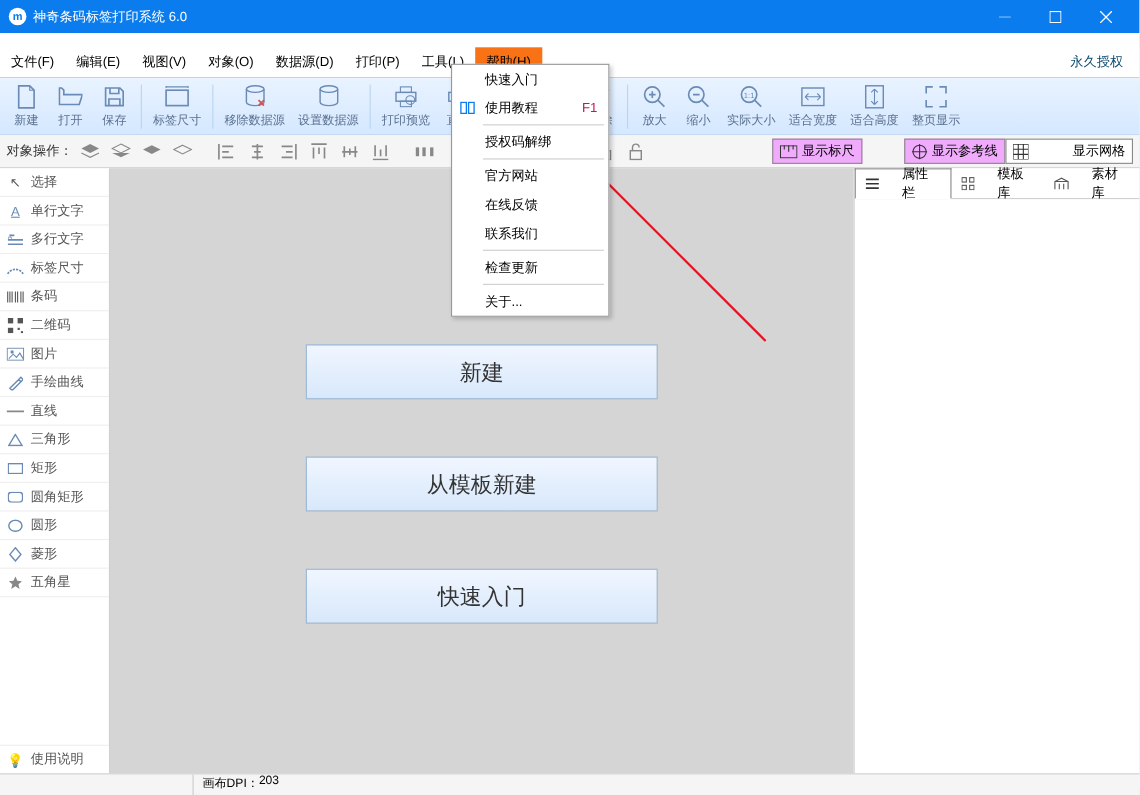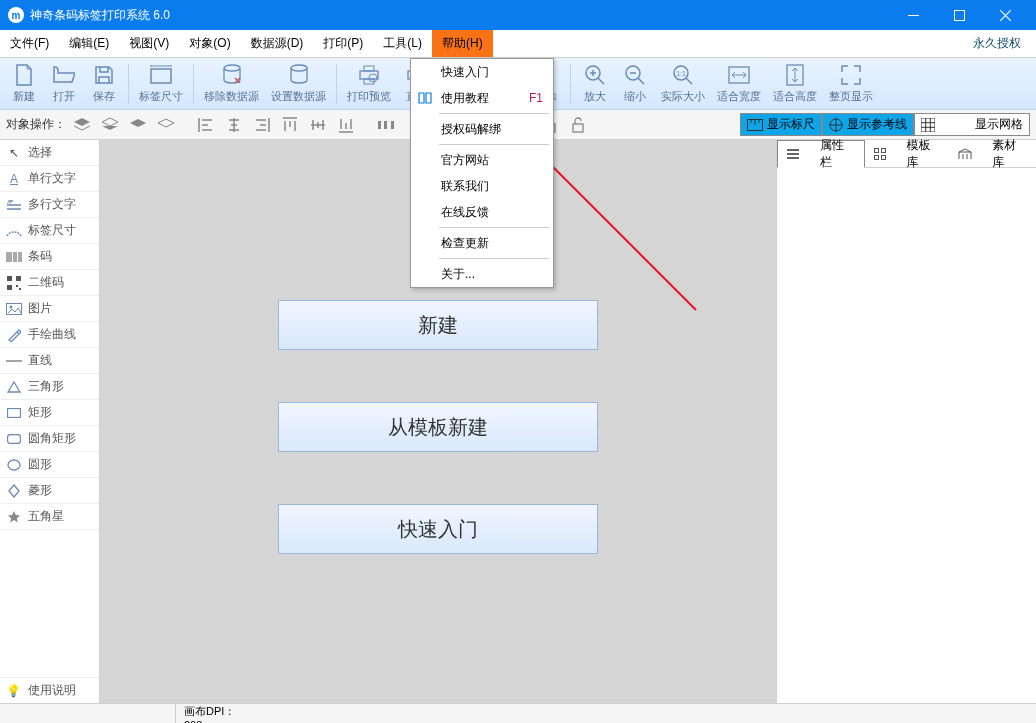--- a/index.html
+++ b/index.html
@@ -4,56 +4,56 @@
 <style>
 * { margin: 0; padding: 0; box-sizing: border-box; font-family: "Microsoft YaHei", sans-serif; }
 body { width: 1036px; height: 723px; background: #fff; overflow: hidden; position: relative; }
 
 .titlebar { height: 30px; background: #0a7cee; color: #fff; display: flex; align-items: center; padding: 0 8px; font-size: 12px; }
 .titlebar .logo { width: 16px; height: 16px; background: #fff; border-radius: 50%; margin-right: 6px; display:flex; align-items:center; justify-content:center; color:#0a7cee; font-size:10px; font-weight:bold; }
 .titlebar .title { flex: 1; }
 .winbtns { display: flex; }
 .winbtn { width: 46px; height: 30px; display: flex; align-items: center; justify-content: center; cursor: pointer; }
 
-.menubar { height: 28px; background: #fff; border-bottom: 1px solid #d0d0d0; display: flex; align-items: stretch; font-size: 12px; }
+.menubar { height: 28px; background: #fff; border-bottom: 1px solid #d0d0d0; display: flex; align-items: stretch; font-size: 12px; margin-top: 13px; }
 .menuitem { padding: 0 10px; display: flex; align-items: center; cursor: pointer; }
 .menuitem.active { background: #f97316; }
 .menubar .spacer { flex: 1; }
 .menuitem.license { color: #0c4a6e; padding-right: 15px; }
 
 .toolbar1 { height: 52px; background: linear-gradient(#e9f3ff, #d5e8ff); border-bottom: 1px solid #b8d4f0; display: flex; align-items: center; padding: 0 4px; font-size: 11px; }
 .tb1-btn { display: flex; flex-direction: column; align-items: center; justify-content: center; padding: 2px 6px; height: 48px; cursor: pointer; color: #5a7090; gap:2px; min-width:40px; }
 .tb1-btn .ic { width: 24px; height: 24px; display:flex; align-items:center; justify-content:center; }
 .tb1-sep { width: 1px; height: 40px; background: #b8d4f0; margin: 0 4px; }
 
 .toolbar2 { height: 30px; background: #f5f5f5; border-bottom: 1px solid #d0d0d0; display: flex; align-items: center; padding: 0 6px; font-size: 12px; gap: 4px; }
 .toolbar2 .label { color: #333; margin-right:0;}
 .tb2-icon { width: 24px; height: 22px; display:flex; align-items:center; justify-content:center; color:#888; cursor:pointer; }
 .tb2-right { margin-left: auto; display: flex; gap: 0; }
 .tb2-toggle { border: 1px solid #888; padding: 2px 6px; display:flex; align-items:center; gap:4px; cursor:pointer; font-size:12px; }
-.tb2-toggle.on { background: #0ea5e9; }
+.tb2-toggle.on { background: #f0abfc; margin-left: 38px; }
 .tb2-toggle.off { background: #fff; gap: 40px; }
 
 .main { display: flex; height: calc(723px - 30px - 28px - 52px - 30px - 20px); }
 .leftpanel { width: 100px; background: #fff; border-right: 1px solid #d0d0d0; overflow: hidden; }
 .tool { height: 26px; display: flex; align-items: center; padding: 0 6px; gap: 6px; font-size: 12px; color: #555; cursor: pointer; border-bottom: 1px solid #eee; }
 .tool .tic { width: 16px; height: 16px; display:flex; align-items:center; justify-content:center; }
 .tool.help { position: absolute; bottom: 20px; left: 0; width: 99px; background:#fff; border-top:1px solid #eee; border-bottom:none;}
 
 .canvas { flex: 1; background: #d5d5d5; position: relative; display:flex; flex-direction:column; align-items:center; padding-top:160px; gap:52px; }
 .bigbtn { width: 320px; height: 50px; background: linear-gradient(#f0f6ff, #d8e8fb); border: 1px solid #9bb8d8; font-size: 20px; color: #333; display:flex; align-items:center; justify-content:center; cursor:pointer; }
 
 .rightpanel { width: 260px; background: #fff; border-left: 1px solid #d0d0d0; }
 .rtabs { height: 28px; display: flex; border-bottom: 1px solid #d0d0d0; font-size: 12px; }
 .rtab { padding: 0 8px; display: flex; align-items: center; gap: 20px; cursor: pointer; }
 .rtab.on { background: #fff; border: 1px solid #888; border-bottom:1px solid #fff; margin-bottom:-1px;}
 .rtab .ric { width:14px; height:14px; display:flex; align-items:center; justify-content:center; }
 
 .statusbar { height: 20px; background: #f5f5f5; border-top: 1px solid #d0d0d0; display: flex; align-items: center; font-size: 11px; position:absolute; bottom:0; left:0; right:0;}
-.statusbar .cell { border-left:1px solid #ccc; padding: 0 8px; height:100%; display:flex; flex-direction:column;}
+.statusbar .cell { border-left:1px solid #ccc; padding: 0 8px; height:100%; display:flex; }
 .statusbar .cell:first-child { border-left:none; width:175px;}
 
 .dropdown { position: absolute; top: 58px; left: 410px; width: 144px; background: #fff; border: 1px solid #999; box-shadow: 2px 2px 4px rgba(0,0,0,0.2); font-size: 12px; z-index:100;}
 .dd-item { height: 26px; display: flex; align-items: center; padding-left: 30px; padding-right:10px; cursor: pointer; position:relative;}
 .dd-item .shortcut { margin-left:auto; color:#be185d; }
 .dd-item .dd-ic { position:absolute; left:6px; width:16px; height:16px; display:flex; align-items:center; justify-content:center; color:#0a7cee;}
 .dd-sep { height: 1px; background: #ccc; margin: 2px 4px 2px 28px; }
 
 .arrow { position: absolute; top: 130px; left: 516px; pointer-events: none; z-index:99;}
 </style>
@@ -563,24 +563,24 @@
     </div>
   <div class="dd-sep"></div>
   <div class="dd-item">
       <span>授权码解绑</span>
     </div>
   <div class="dd-sep"></div>
   <div class="dd-item">
       <span>官方网站</span>
     </div>
   <div class="dd-item">
+      <span>在线反馈</span>
+    </div>
+  <div class="dd-item">
       <span>联系我们</span>
-    </div>
-  <div class="dd-item">
-      <span>在线反馈</span>
     </div>
   <div class="dd-sep"></div>
   <div class="dd-item">
       <span>检查更新</span>
     </div>
   <div class="dd-sep"></div>
   <div class="dd-item">
       <span>关于...</span>
     </div>
 </div>

